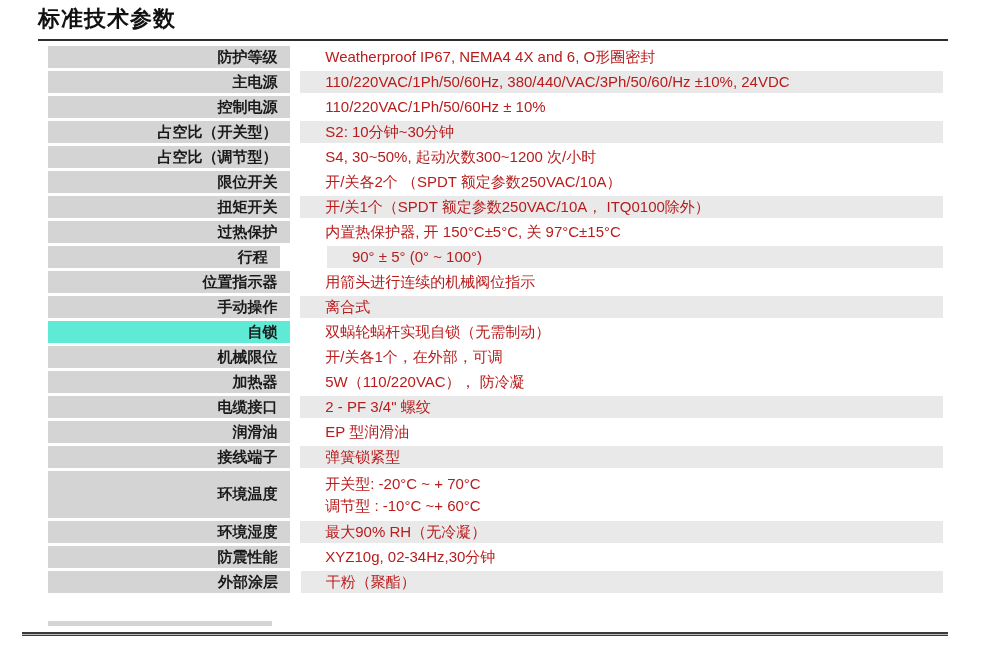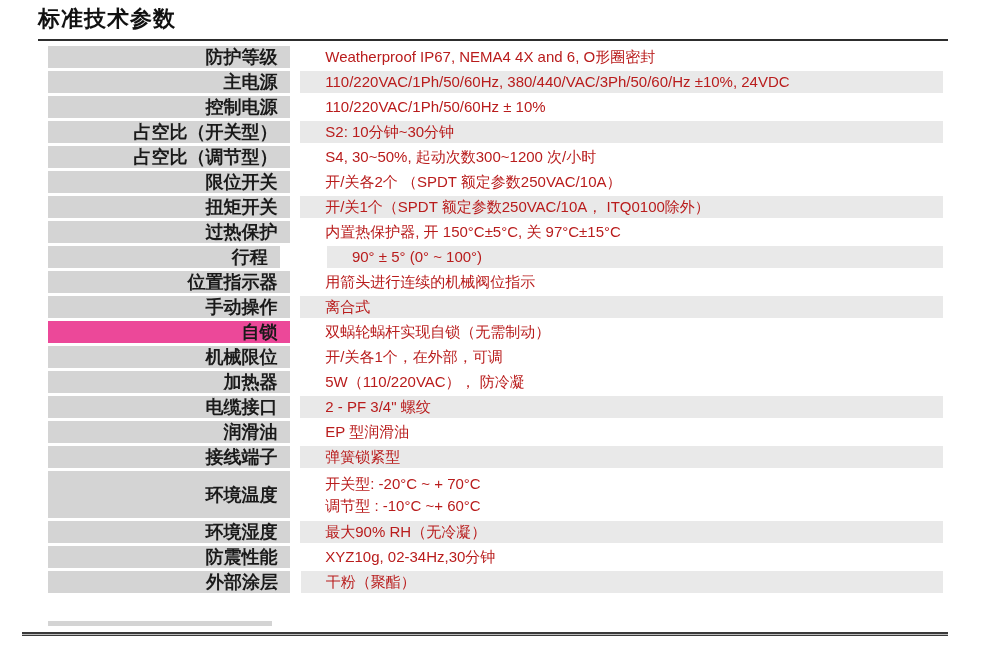--- a/index.html
+++ b/index.html
@@ -47,21 +47,21 @@
   .spec-row.single { height: 22px; }
   .spec-row.double { height: 47px; }
   .label-cell {
     width: 248px;
     box-sizing: border-box;
     background: #d4d4d4;
     display: flex;
     align-items: center;
     justify-content: flex-end;
     padding-right: 12px;
-    font-size: 18px;
+    font-size: 15px;
     font-weight: bold;
     color: #1a1a1a;
     white-space: nowrap;
   }
   .col-gap { width: 11px; }
   .value-cell {
     width: 660px;
     box-sizing: border-box;
     padding-left: 25px;
     display: flex;
@@ -184,21 +184,21 @@
 
   <div class="spec-row single">
     <div class="label-cell" style="background: rgb(212, 212, 212);">手动操作</div>
     <div class="col-gap"></div>
     <div class="value-cell shaded" style="background: rgb(233, 233, 233);">
           <div class="value-line">离合式</div>
         </div>
   </div>
 
   <div class="spec-row single">
-    <div class="label-cell" style="background: #ec4899;">自锁</div>
+    <div class="label-cell" style="background: #5eead4;">自锁</div>
     <div class="col-gap"></div>
     <div class="value-cell">
           <div class="value-line">双蜗轮蜗杆实现自锁（无需制动）</div>
         </div>
   </div>
 
   <div class="spec-row single">
     <div class="label-cell" style="background: rgb(212, 212, 212);">机械限位</div>
     <div class="col-gap"></div>
     <div class="value-cell">

